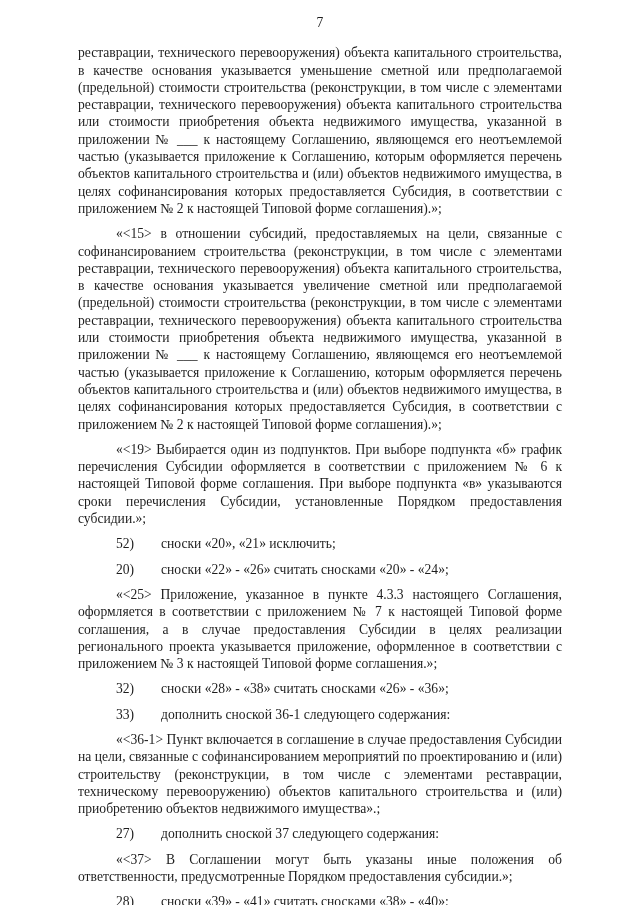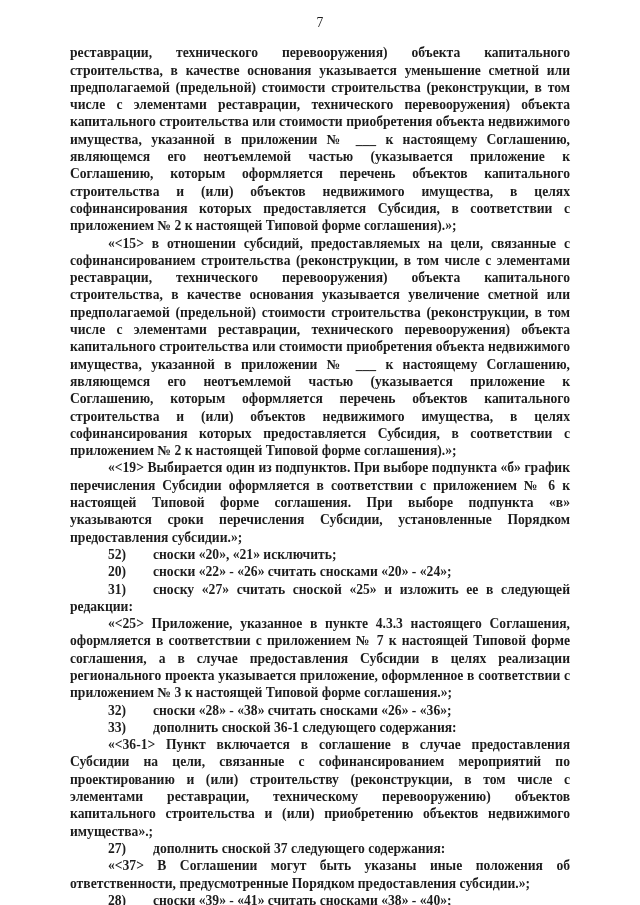--- a/index.html
+++ b/index.html
@@ -25,24 +25,23 @@
     width: 500px;
     text-align: center;
     font-size: 13.6px;
   }
   .content {
     margin-left: 70px;
     width: 500px;
     text-align: justify;
   }
   p.para {
-    margin: 0;
+    margin: 8px;
     padding: 0;
     text-align: justify;
-    font-weight: bold;
   }
   p.para.plain   { text-indent: 0; }
   p.para.indent  { text-indent: 38px; }
   p.para.numbered{ text-indent: 38px; }
   .num {
     display: inline-block;
     width: 45px;
     text-indent: 0;
   }
 </style>
@@ -50,21 +49,20 @@
 <body>
 
 <div class="page">
   <div class="page-number">7</div>
   <div class="content">
       <p class="para plain">реставрации, технического перевооружения) объекта капитального строительства, в качестве основания указывается уменьшение сметной или предполагаемой (предельной) стоимости строительства (реконструкции, в том числе с элементами реставрации, технического перевооружения) объекта капитального строительства или стоимости приобретения объекта недвижимого имущества, указанной в приложении № ___ к настоящему Соглашению, являющемся его неотъемлемой частью (указывается приложение к Соглашению, которым оформляется перечень объектов капитального строительства и (или) объектов недвижимого имущества, в целях софинансирования которых предоставляется Субсидия, в соответствии с приложением № 2 к настоящей Типовой форме соглашения).»;</p>
       <p class="para indent">«&lt;15&gt; в отношении субсидий, предоставляемых на цели, связанные с софинансированием строительства (реконструкции, в том числе с элементами реставрации, технического перевооружения) объекта капитального строительства, в качестве основания указывается увеличение сметной или предполагаемой (предельной) стоимости строительства (реконструкции, в том числе с элементами реставрации, технического перевооружения) объекта капитального строительства или стоимости приобретения объекта недвижимого имущества, указанной в приложении № ___ к настоящему Соглашению, являющемся его неотъемлемой частью (указывается приложение к Соглашению, которым оформляется перечень объектов капитального строительства и (или) объектов недвижимого имущества, в целях софинансирования которых предоставляется Субсидия, в соответствии с приложением № 2 к настоящей Типовой форме соглашения).»;</p>
       <p class="para indent">«&lt;19&gt; Выбирается один из подпунктов. При выборе подпункта «б» график перечисления Субсидии оформляется в соответствии с приложением № 6 к настоящей Типовой форме соглашения. При выборе подпункта «в» указываются сроки перечисления Субсидии, установленные Порядком предоставления субсидии.»;</p>
       <p class="para numbered"><span class="num">52)</span>сноски «20», «21» исключить;</p>
       <p class="para numbered"><span class="num">20)</span>сноски «22» - «26» считать сносками «20» - «24»;</p>
-      <p class="para numbered"><span class="num">31)</span>сноску «27» считать сноской «25» и изложить ее в следующей редакции:</p>
       <p class="para indent">«&lt;25&gt; Приложение, указанное в пункте 4.3.3 настоящего Соглашения, оформляется в соответствии с приложением № 7 к настоящей Типовой форме соглашения, а в случае предоставления Субсидии в целях реализации регионального проекта указывается приложение, оформленное в соответствии с приложением № 3 к настоящей Типовой форме соглашения.»;</p>
       <p class="para numbered"><span class="num">32)</span>сноски «28» - «38» считать сносками «26» - «36»;</p>
       <p class="para numbered"><span class="num">33)</span>дополнить сноской 36-1 следующего содержания:</p>
       <p class="para indent">«&lt;36-1&gt; Пункт включается в соглашение в случае предоставления Субсидии на цели, связанные с софинансированием мероприятий по проектированию и (или) строительству (реконструкции, в том числе с элементами реставрации, техническому перевооружению) объектов капитального строительства и (или) приобретению объектов недвижимого имущества».;</p>
       <p class="para numbered"><span class="num">27)</span>дополнить сноской 37 следующего содержания:</p>
       <p class="para indent">«&lt;37&gt; В Соглашении могут быть указаны иные положения об ответственности, предусмотренные Порядком предоставления субсидии.»;</p>
       <p class="para numbered"><span class="num">28)</span>сноски «39» - «41» считать сносками «38» - «40»;</p>
       <p class="para numbered"><span class="num">36)</span>сноску «42» считать сноской «41» и изложить ее в следующей редакции:</p>
     </div>
 </div>

